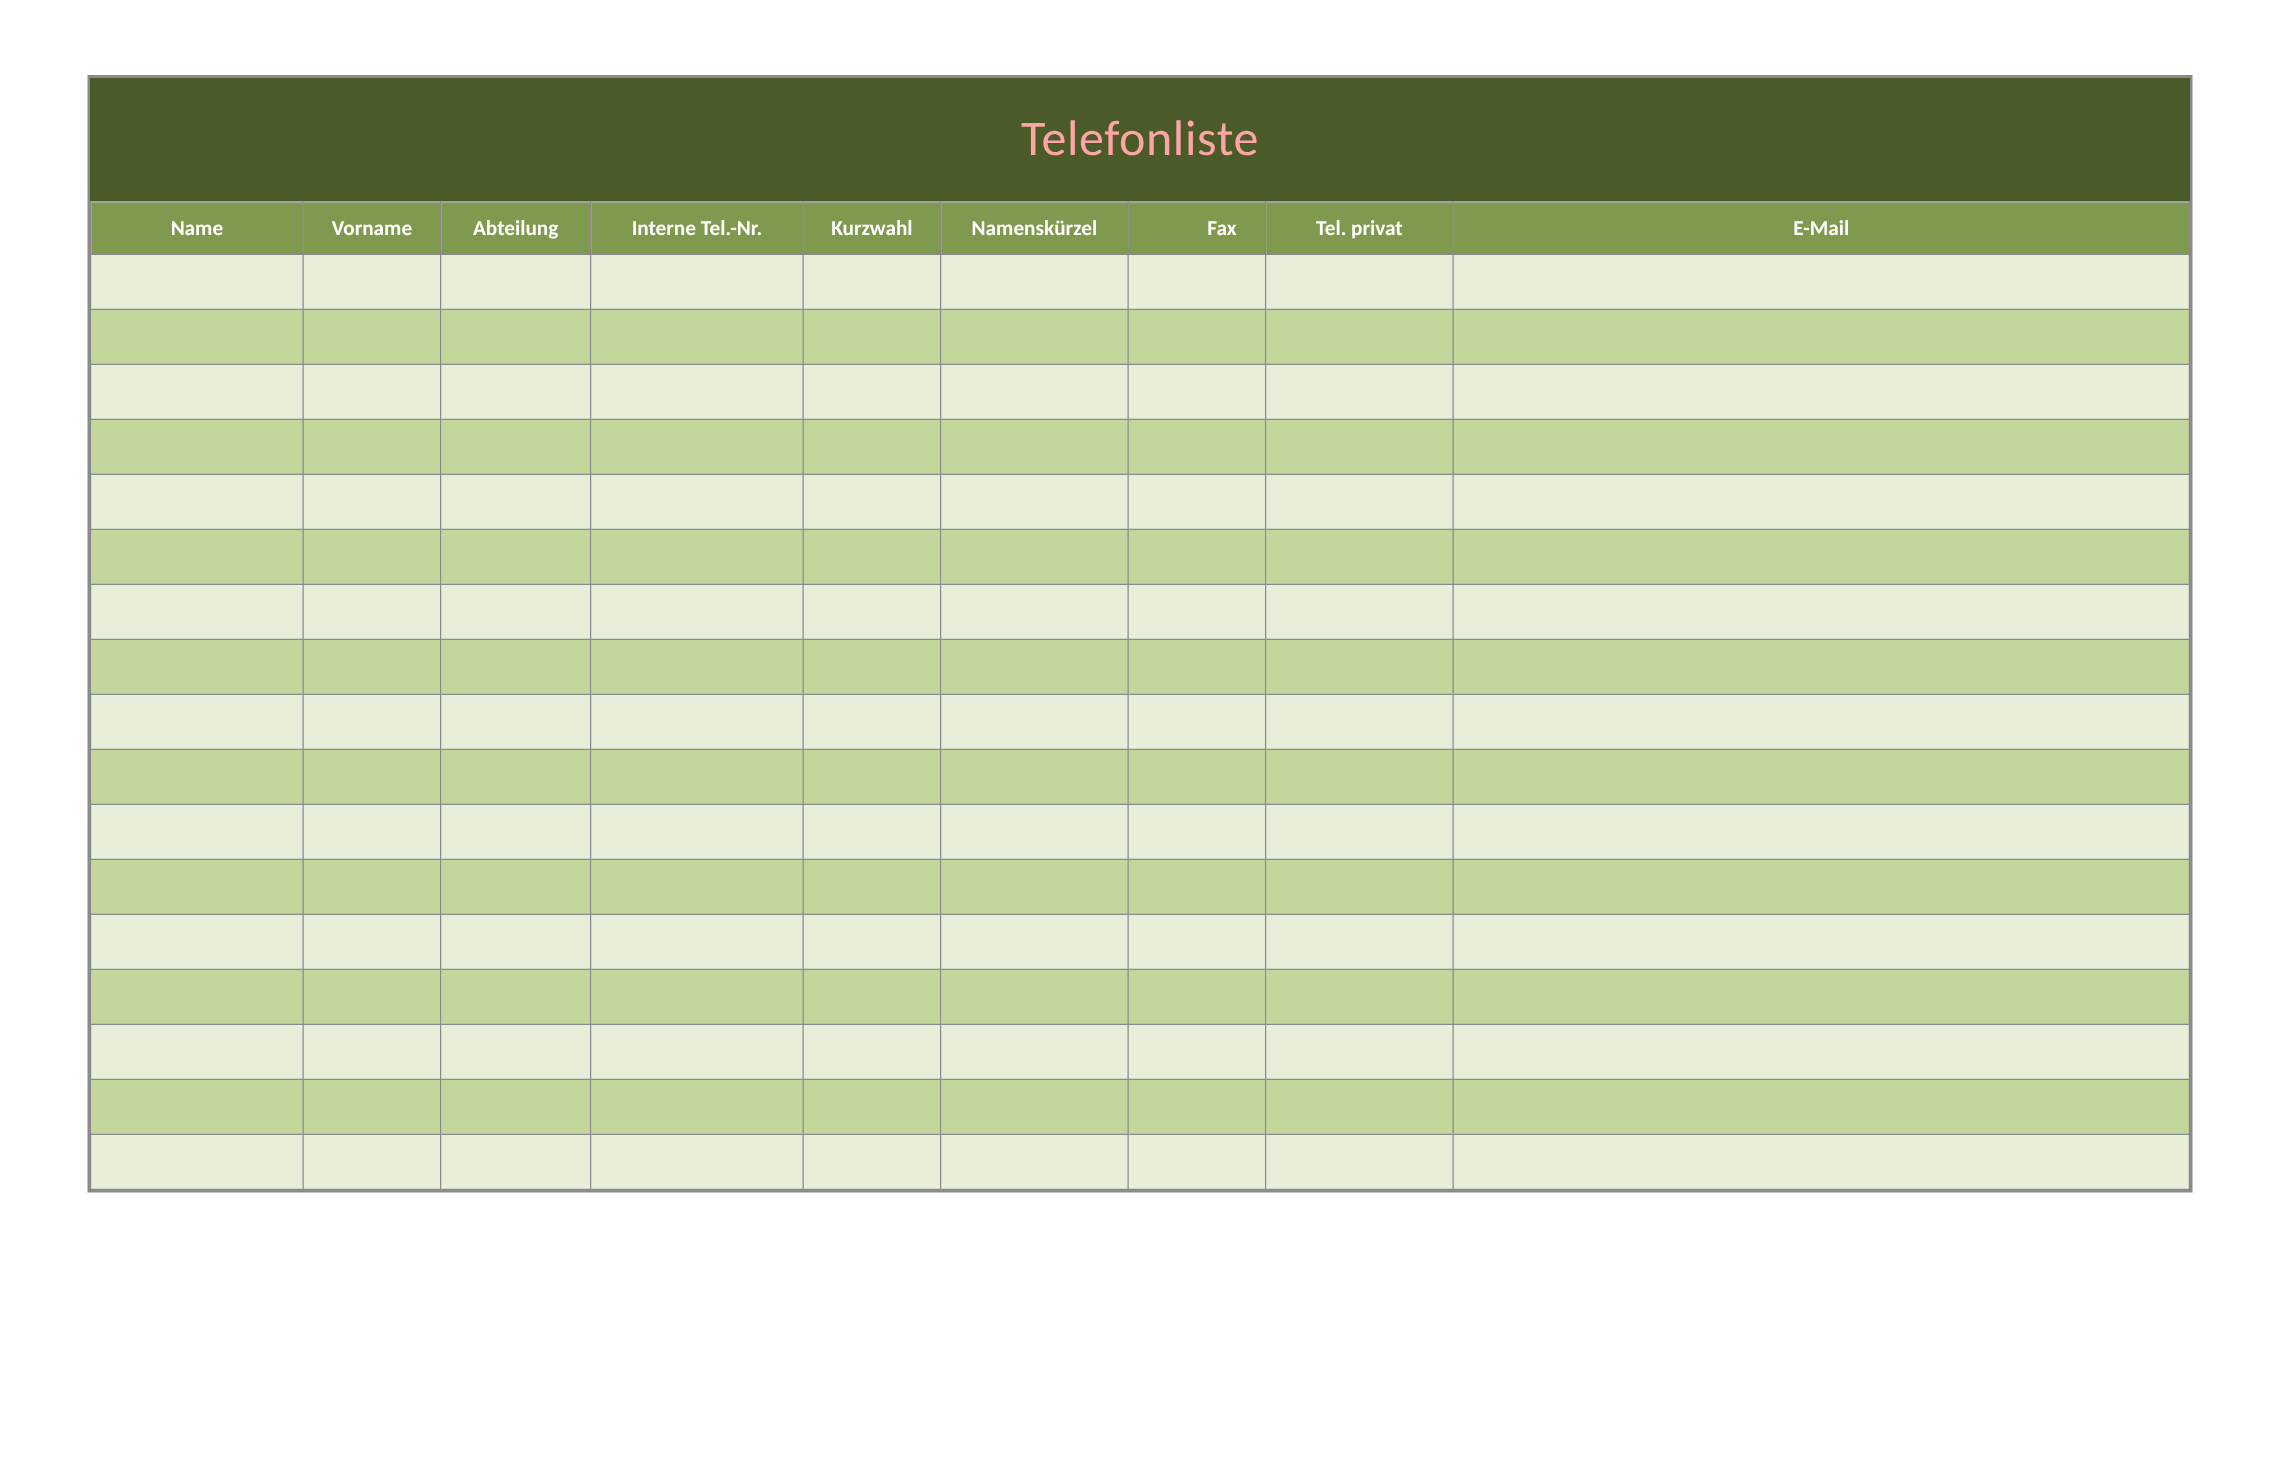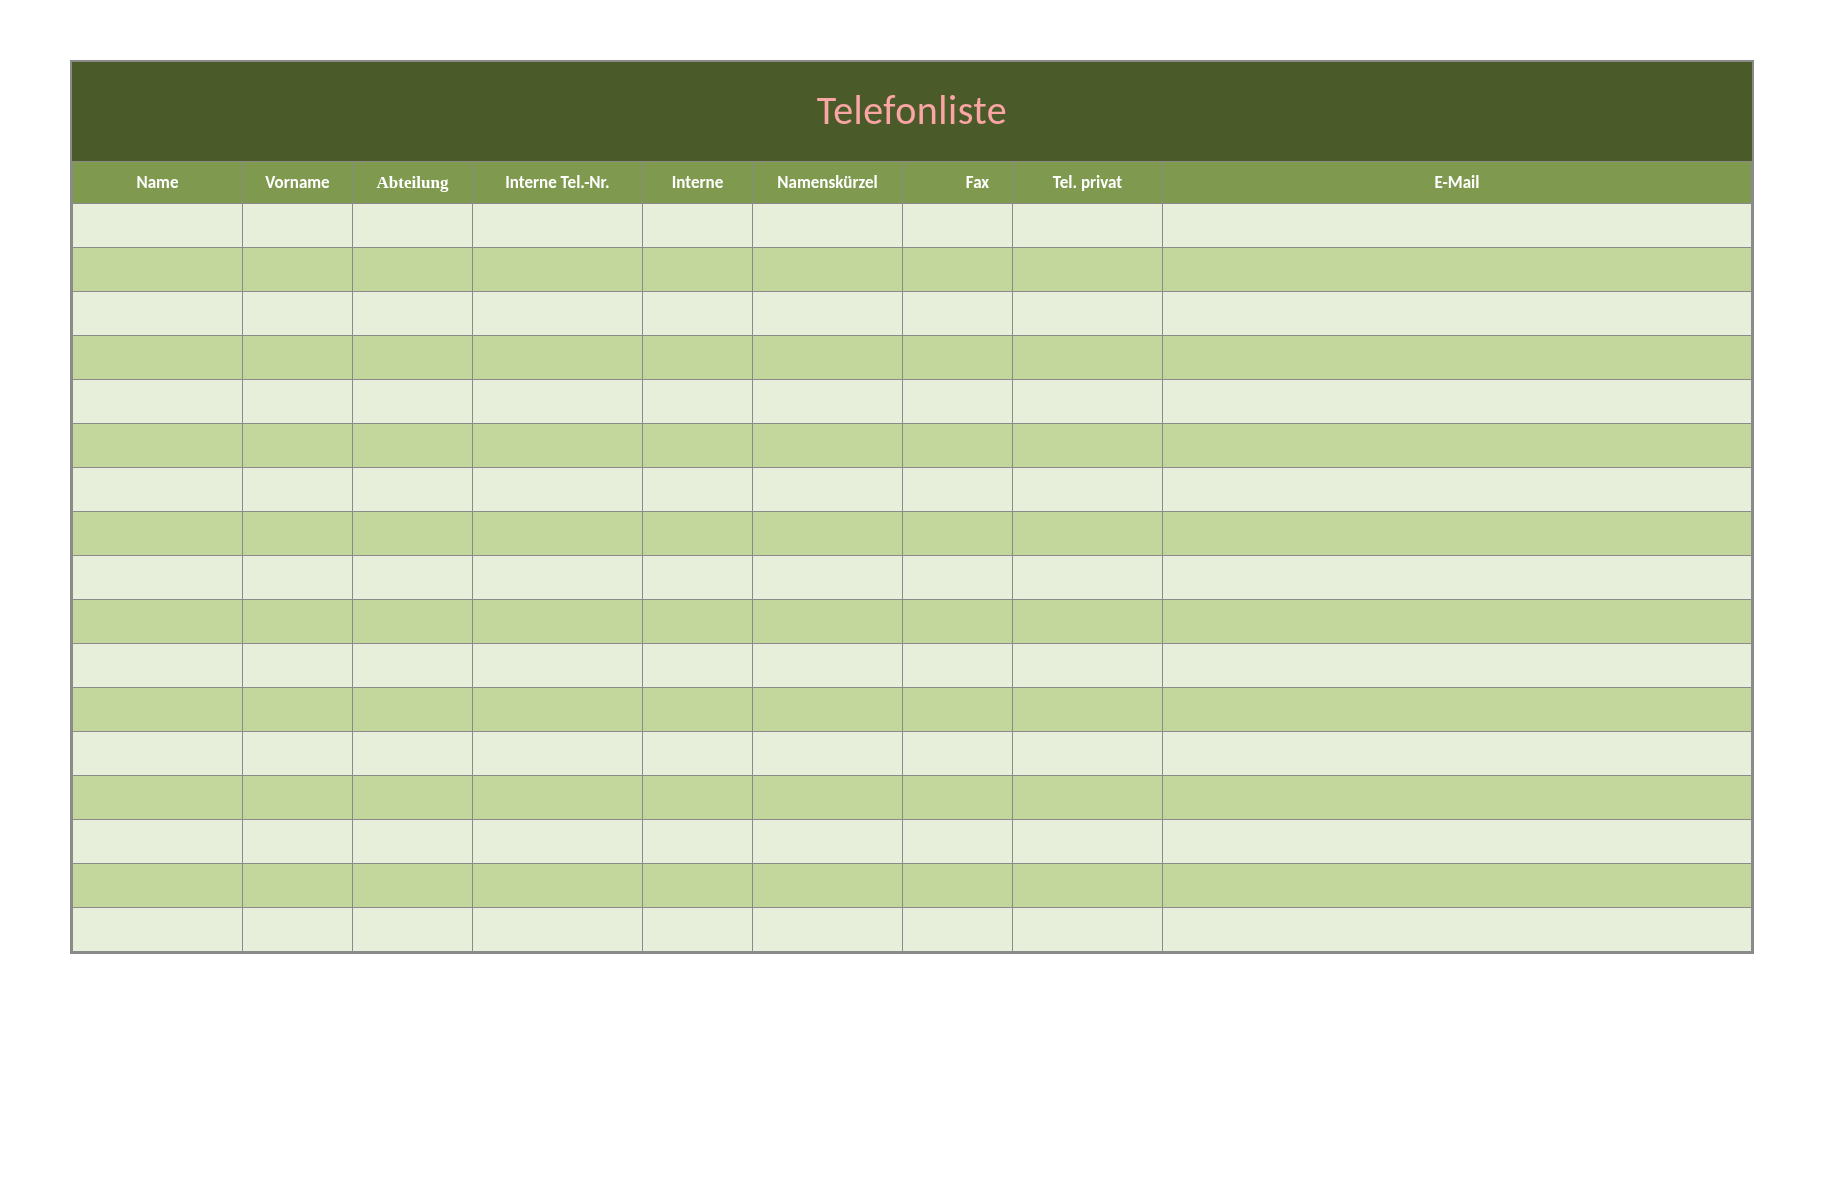--- a/index.html
+++ b/index.html
@@ -45,41 +45,41 @@
       padding: 0 6px;
     }
     tbody tr.odd td {
       background: #e7efda;
     }
     tbody tr.even td {
       background: #c3d69c;
     }
     .col-name { width: 170px; }
     .col-vorname { width: 110px; }
-    .col-abteilung { width: 120px; font-family: Liberation Serif, serif; }
+    .col-abteilung { width: 120px; }
     .col-interne { width: 170px; }
     .col-kurzwahl { width: 110px; }
     .col-namens { width: 150px; }
     .col-fax { width: 110px; padding-left: 48px; }
     .col-telprivat { width: 150px; text-align: center; }
     .col-email { width: auto; text-align: center; }
   </style>
 </head>
 <body>
 
 <div class="table-container">
   <div class="title-bar">Telefonliste</div>
   <table>
     <thead>
       <tr>
         <th class="col-name">Name</th>
         <th class="col-vorname">Vorname</th>
         <th class="col-abteilung">Abteilung</th>
         <th class="col-interne">Interne Tel.-Nr.</th>
-        <th class="col-kurzwahl">Interne</th>
+        <th class="col-kurzwahl">Kurzwahl</th>
         <th class="col-namens">Namenskürzel</th>
         <th class="col-fax">Fax</th>
         <th class="col-telprivat">Tel. privat</th>
         <th class="col-email">E-Mail</th>
       </tr>
     </thead>
     <tbody id="tbody">
     <tr class="odd">
           <td class="col-name"></td>
           <td class="col-vorname"></td>

